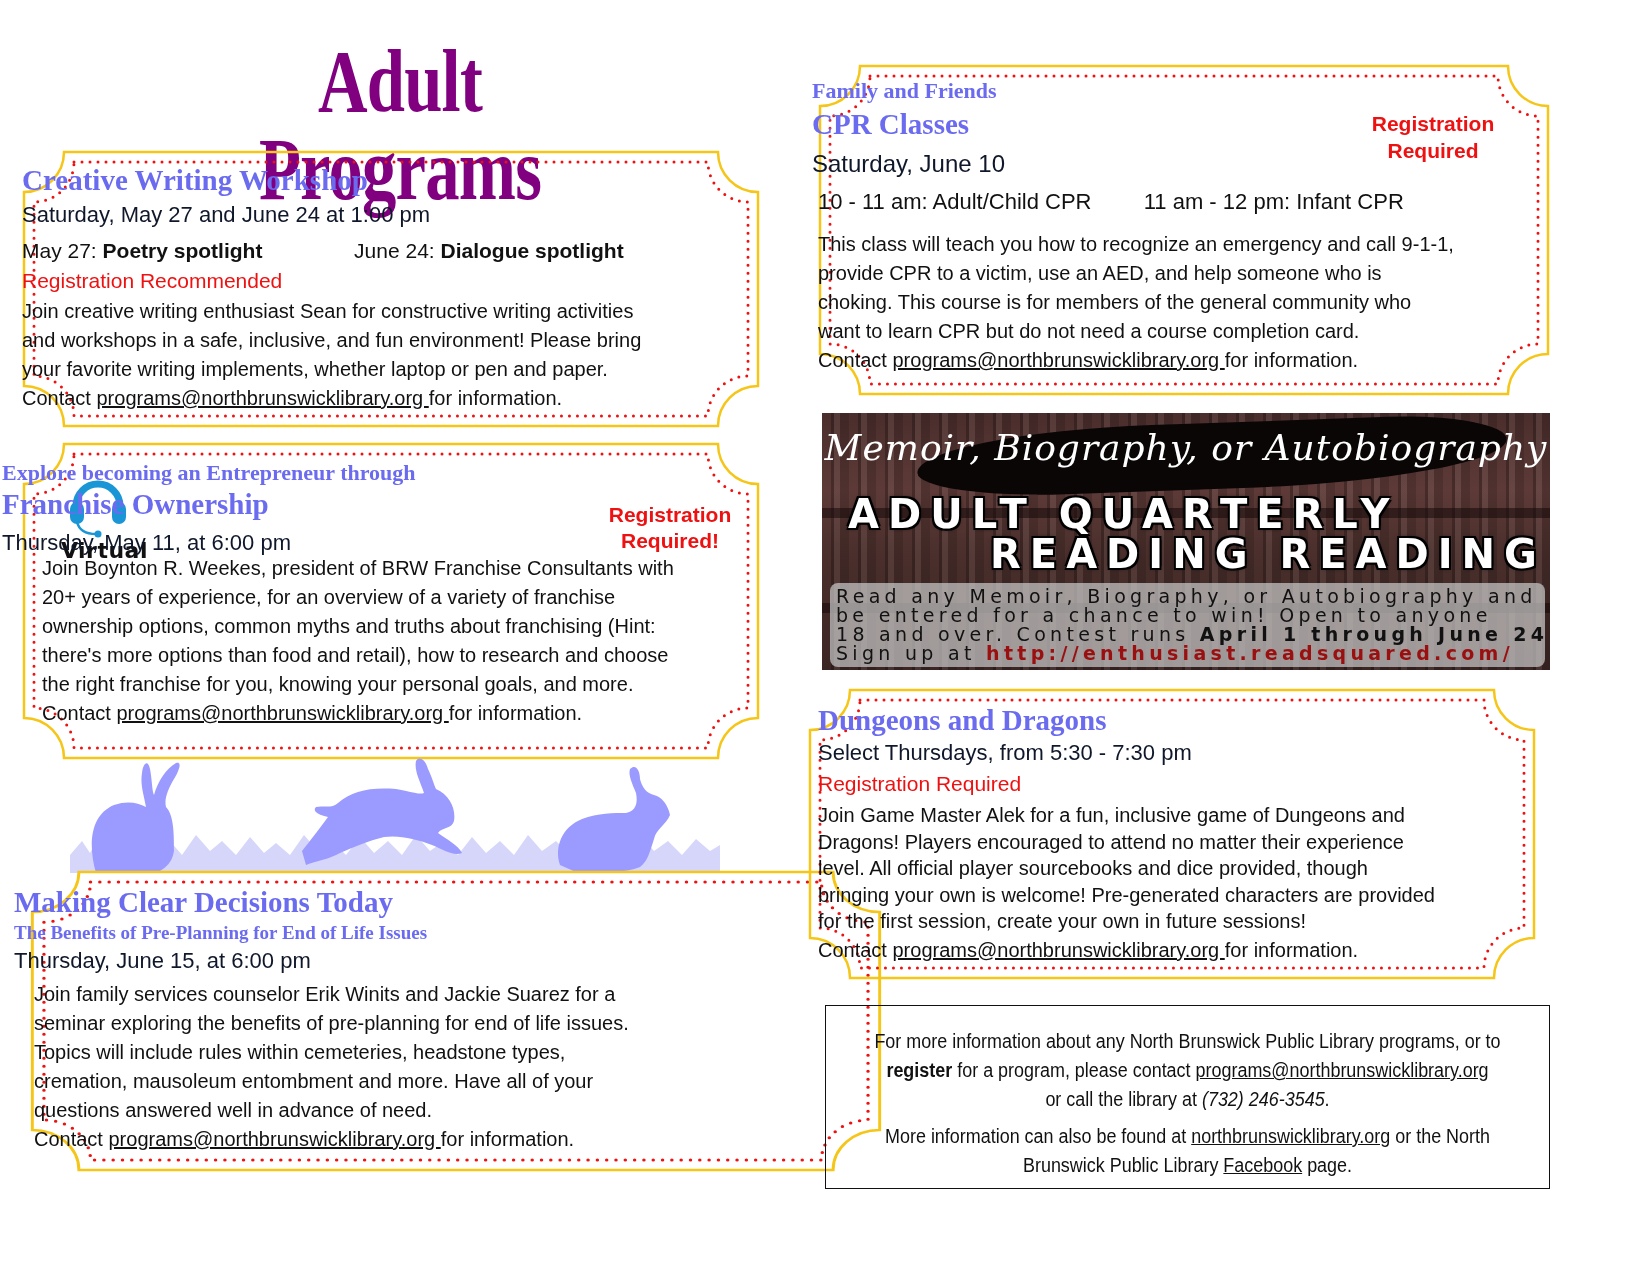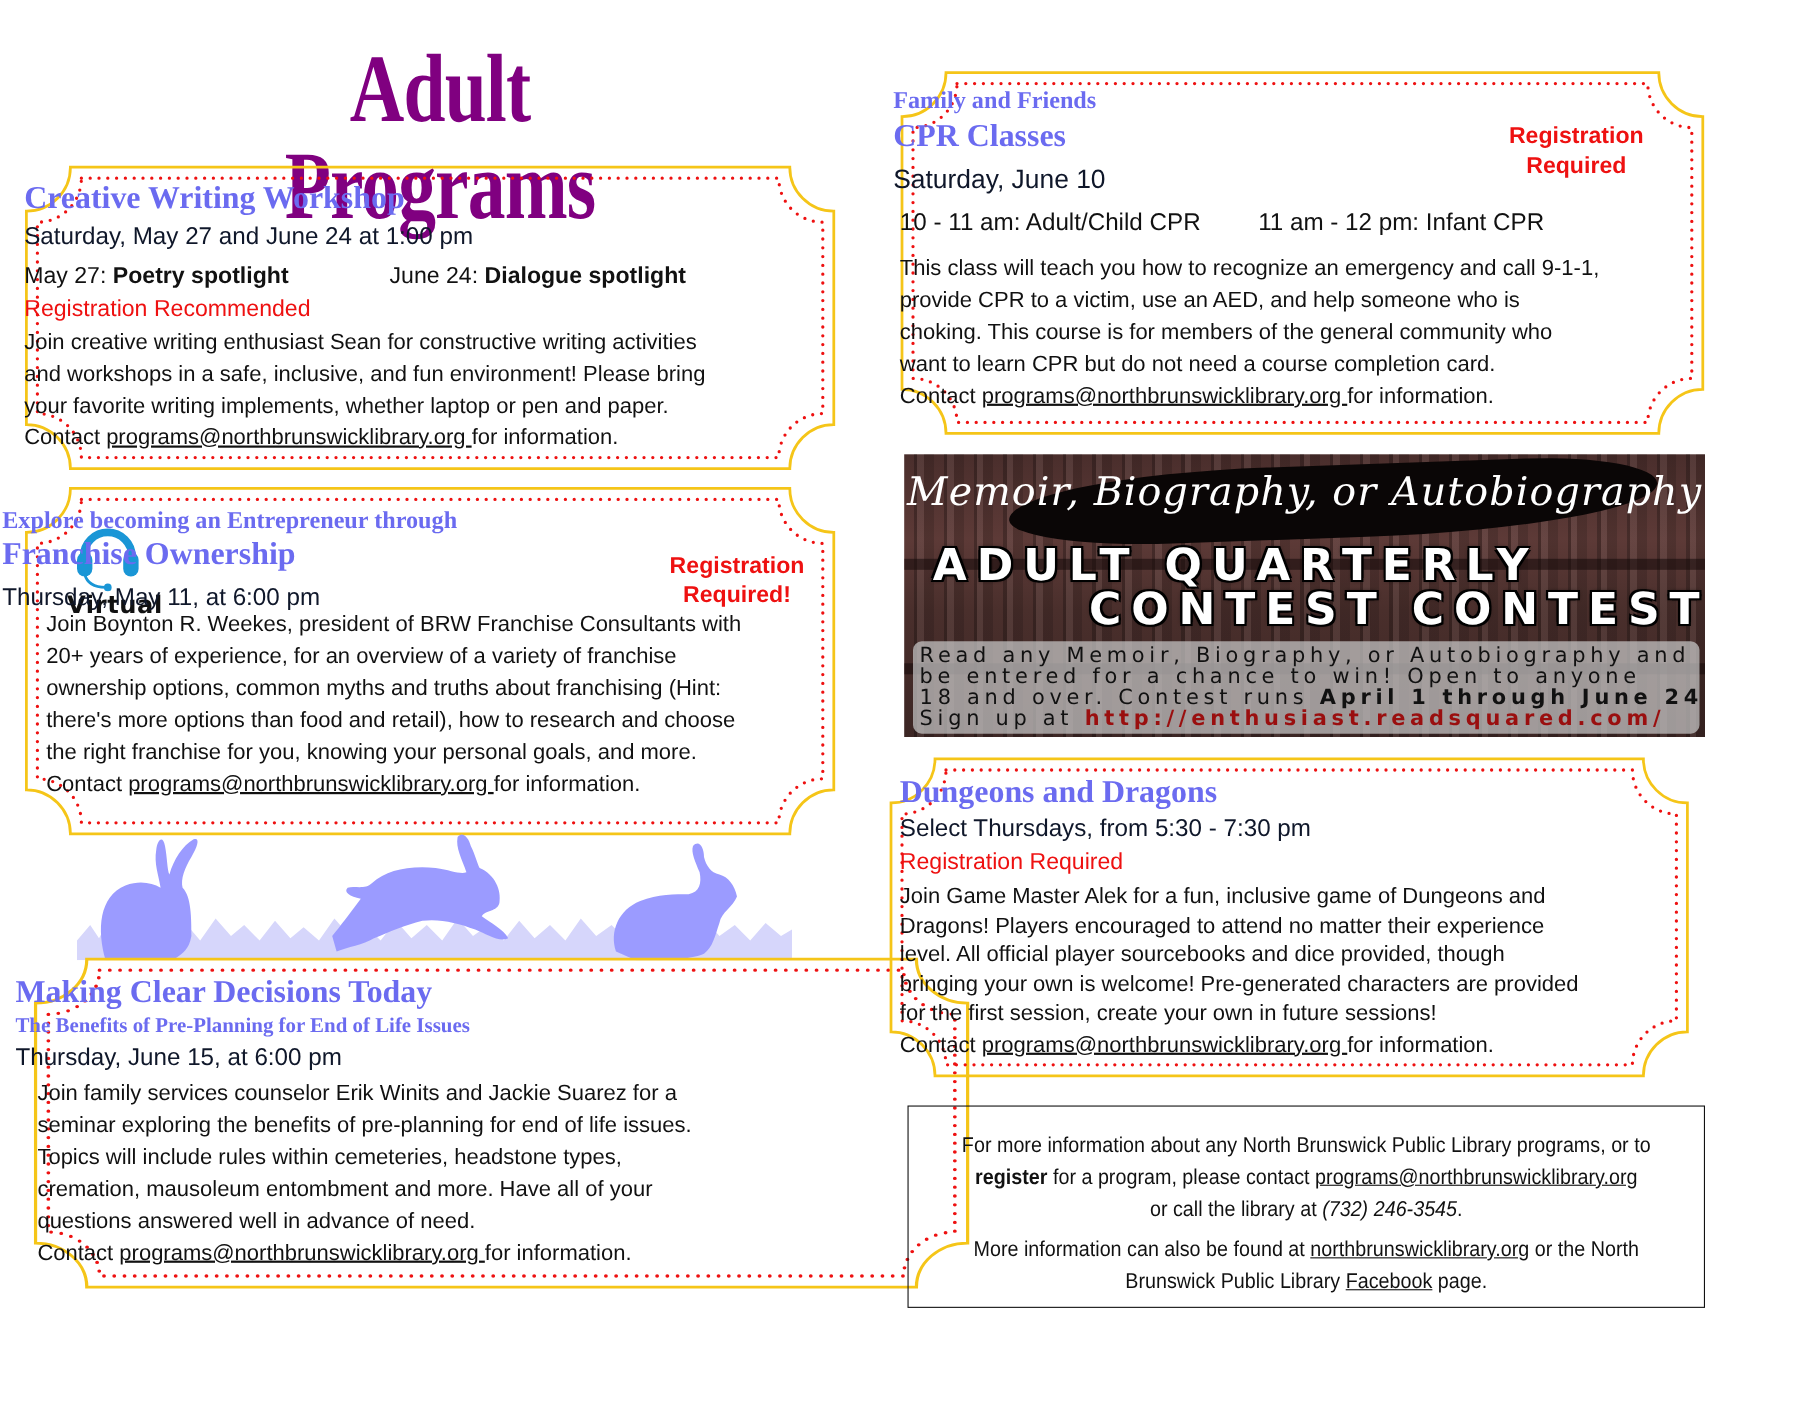--- a/index.html
+++ b/index.html
@@ -195,21 +195,21 @@
     </div>
   </div>
 </div>
 
 <div class="banner">
   <div class="shelf" style="top:95px;"></div>
   <div class="shelf" style="top:190px;"></div>
   <div class="brush"></div>
   <div class="script">Memoir, Biography, or Autobiography</div>
   <div class="big" style="left:26px; top:78px;">ADULT QUARTERLY</div>
-  <div class="big" style="left:168px; top:118px;">CONTEST CONTEST</div>
+  <div class="big" style="left:168px; top:118px;">READING READING</div>
   <div class="info-box"></div>
   <div class="info-line" style="top:174px;">Read any Memoir, Biography, or Autobiography and</div>
   <div class="info-line" style="top:193px;">be entered for a chance to win! Open to anyone</div>
   <div class="info-line" style="top:212px;"><span>18 and over. Contest runs </span><b>April 1 through June 24</b><span>.</span></div>
   <div class="info-line" style="top:231px;"><span>Sign up at </span><span class="url">http://enthusiast.readsquared.com/</span></div>
 </div>
 
 <div class="ticket" style="left:808px; top:688px; width:728px; height:292px;">
   <svg class="frame" viewBox="0 0 728 292" preserveAspectRatio="none">
     <path d="M42,2 H686 A40,40 0 0 0 726,42 V250 A40,40 0 0 0 686,290 H42 A40,40 0 0 0 2,250 V42 A40,40 0 0 0 42,2 Z" fill="none" stroke="#f5c518" stroke-width="2.5"></path>

